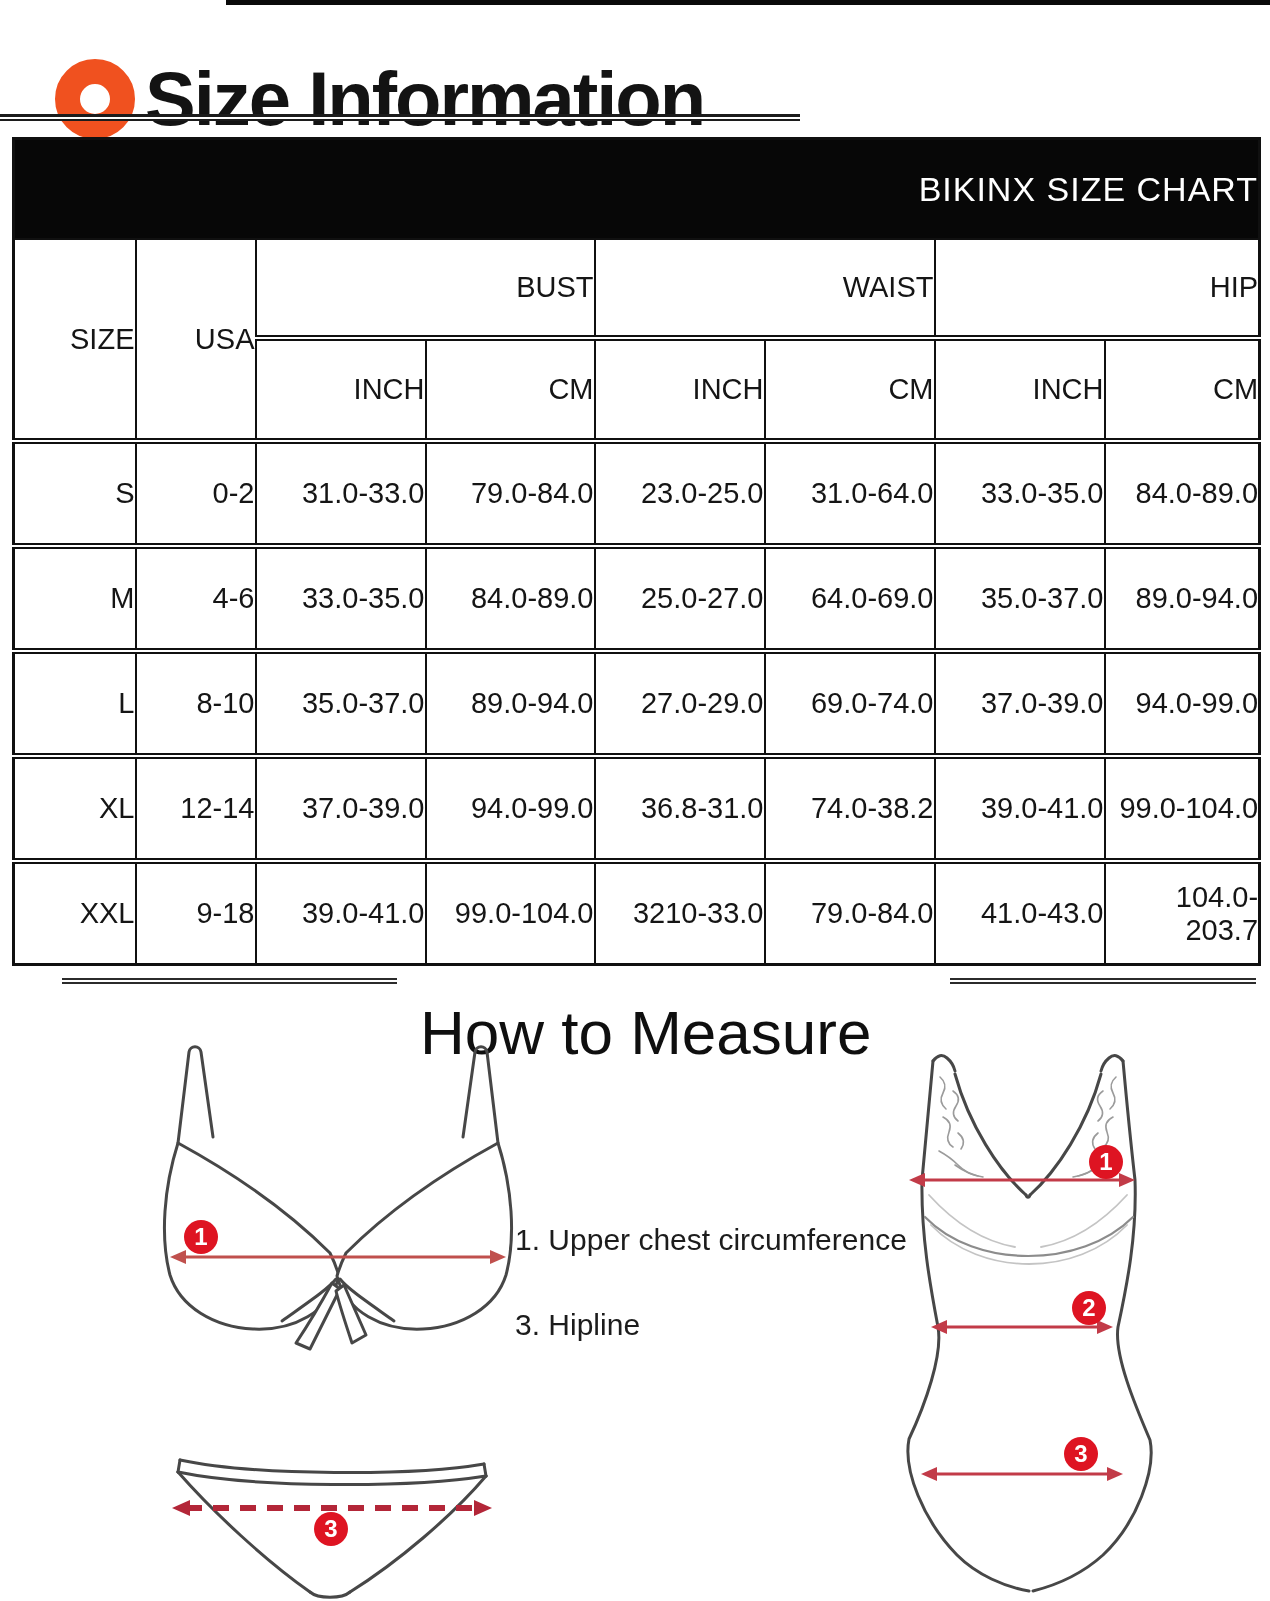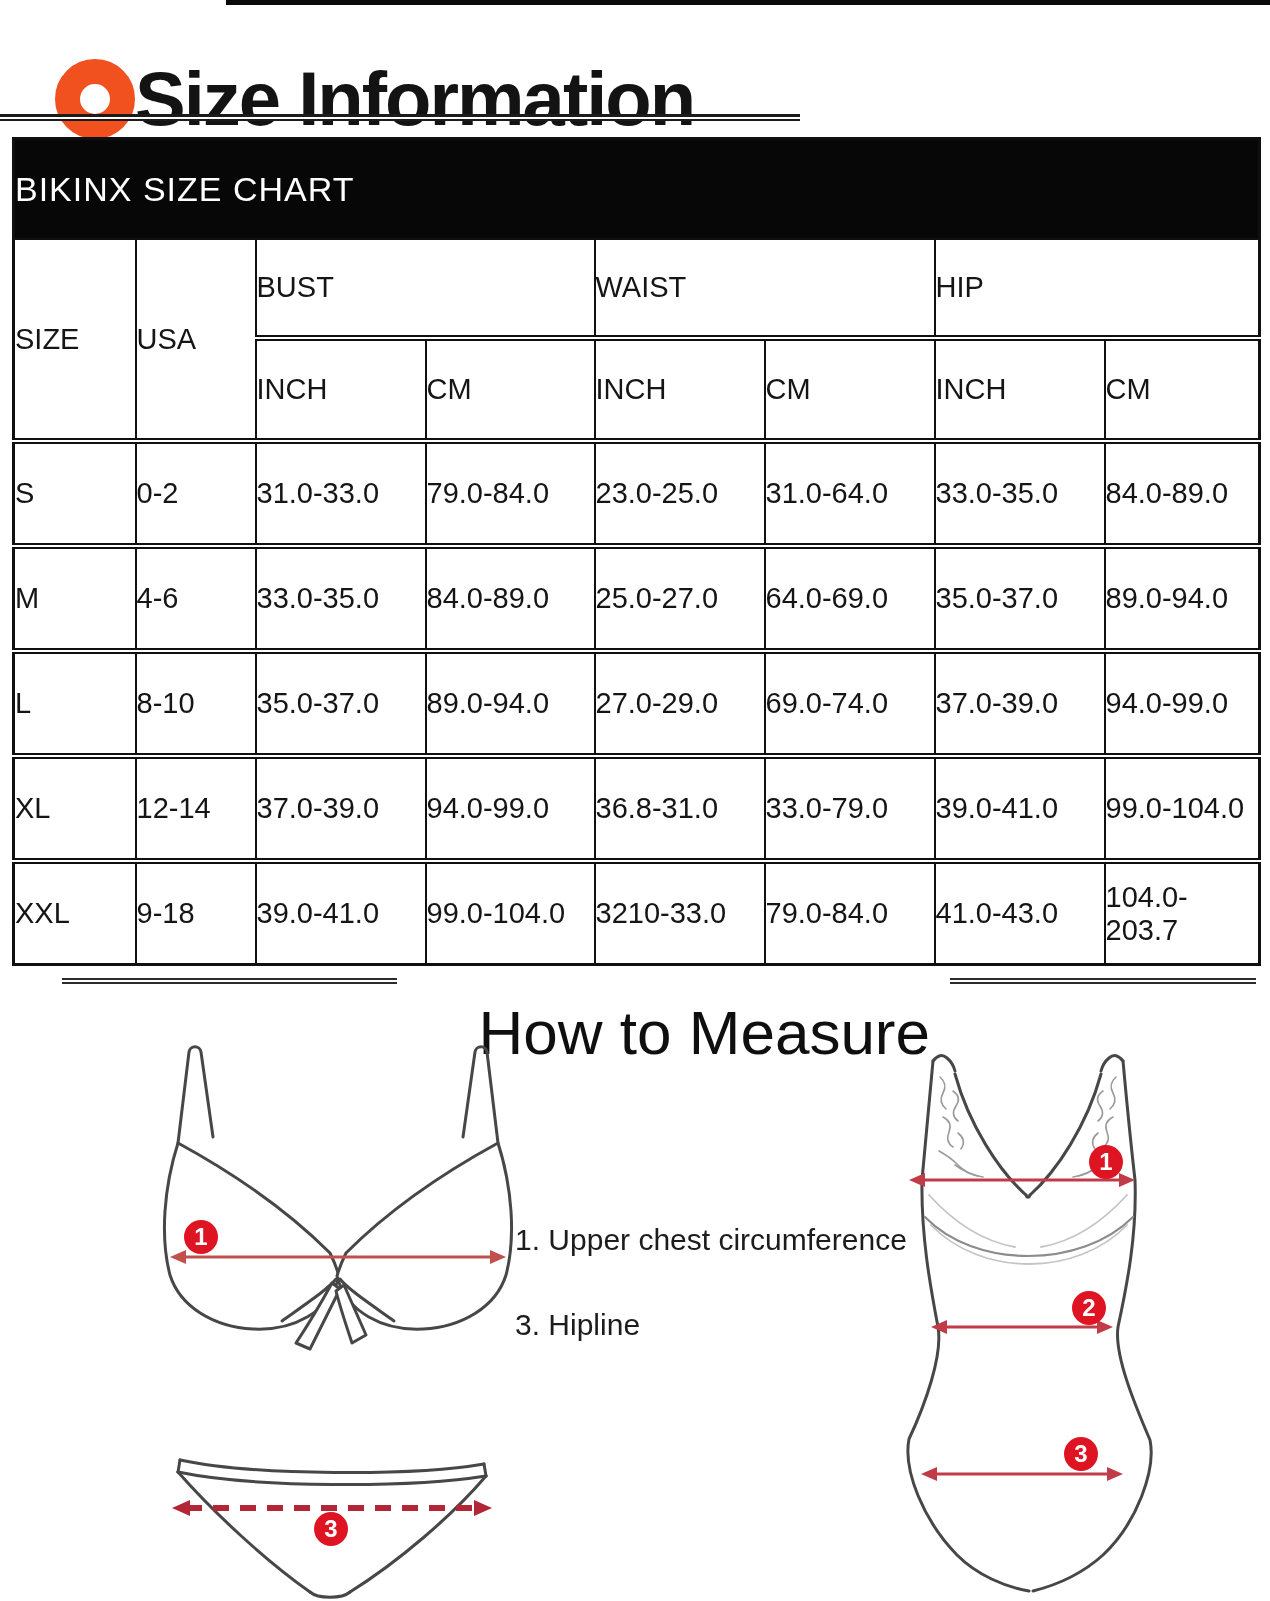--- a/index.html
+++ b/index.html
@@ -3,38 +3,38 @@
 <meta charset="utf-8">
 <style>
   html,body{margin:0;padding:0;background:#fff;}
   .canvas{position:relative;width:1270px;height:1601px;background:#fff;overflow:hidden;
           font-family:"Liberation Sans","DejaVu Sans",sans-serif;color:#151515;}
 
   
   .top-strip{position:absolute;left:226px;top:0;width:1044px;height:5px;background:#0a0a0a;}
 
   
-  .page-header{position:absolute;left:55px;top:6px;display:flex;align-items:center;gap:0;}
+  .page-header{position:absolute;left:55px;top:6px;display:flex;align-items:center;gap:10px;}
   .donut{width:80px;height:80px;border-radius:50%;border:25px solid #F0511F;box-sizing:border-box;background:#fff;}
   .page-title{font-size:76px;font-weight:600;letter-spacing:-2px;line-height:1.1;color:#131313;white-space:nowrap;}
   .header-rule{position:absolute;left:0;top:114px;width:800px;height:2px;
                border-top:3px solid #1c1c1c;border-bottom:2px solid #1c1c1c;background:#fff;}
 
   
   table.size-chart{position:absolute;left:12px;top:137px;width:1246px;border-collapse:collapse;
                    table-layout:fixed;background:#fff;border:3px solid #101010;}
-  .size-chart th,.size-chart td{border:2px solid #101010;text-align:left;vertical-align:middle;
+  .size-chart th,.size-chart td{border:2px solid #101010;text-align:right;vertical-align:middle;
                    font-weight:400;font-size:29px;color:#151515;padding:0;}
   tr.bar th{background:#070707;color:#fff;height:98px;font-size:34px;letter-spacing:1px;font-weight:400;}
   tr.h1 th{height:95px;}
   tr.h2 th{height:97px;border-top:6px double #101010;}
   tr.drow td{height:99px;border-top:6px double #101010;}
 
   
-  .htm-title{position:absolute;left:420px;top:946px;width:510px;text-align:right;
+  .htm-title{position:absolute;left:420px;top:946px;width:510px;text-align:left;
              font-size:62px;font-weight:400;color:#0f0f0f;white-space:nowrap;}
   .htm-line{position:absolute;top:978px;height:2px;border-top:2px solid #2b2b2b;border-bottom:2px solid #2b2b2b;background:#fff;}
   .htm-line.left{left:62px;width:335px;}
   .htm-line.right{left:950px;width:306px;}
 
   
   .steps{position:absolute;left:515px;top:1222px;}
   .step{font-size:30px;color:#1c1c1c;line-height:36px;margin-bottom:49px;white-space:nowrap;}
 
   .diagram{position:absolute;}
@@ -129,21 +129,21 @@
       <td>69.0-74.0</td>
       <td>37.0-39.0</td>
       <td>94.0-99.0</td>
     </tr>
     <tr class="drow">
       <td>XL</td>
       <td>12-14</td>
       <td>37.0-39.0</td>
       <td>94.0-99.0</td>
       <td>36.8-31.0</td>
-      <td>33.0-79.0</td>
+      <td>74.0-38.2</td>
       <td>39.0-41.0</td>
       <td>99.0-104.0</td>
     </tr>
     <tr class="drow">
       <td>XXL</td>
       <td>9-18</td>
       <td>39.0-41.0</td>
       <td>99.0-104.0</td>
       <td>3210-33.0</td>
       <td>79.0-84.0</td>

